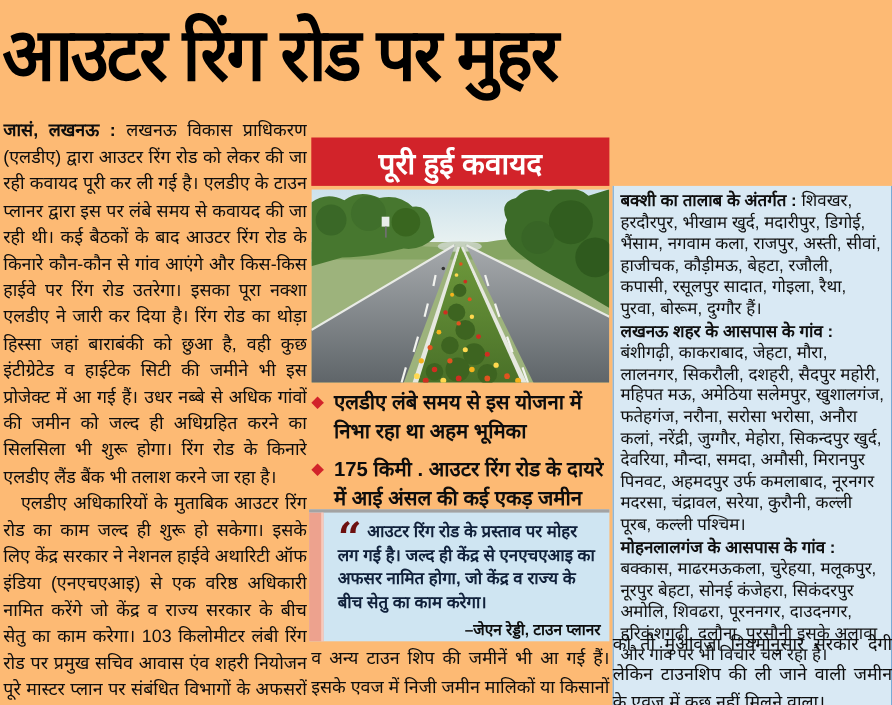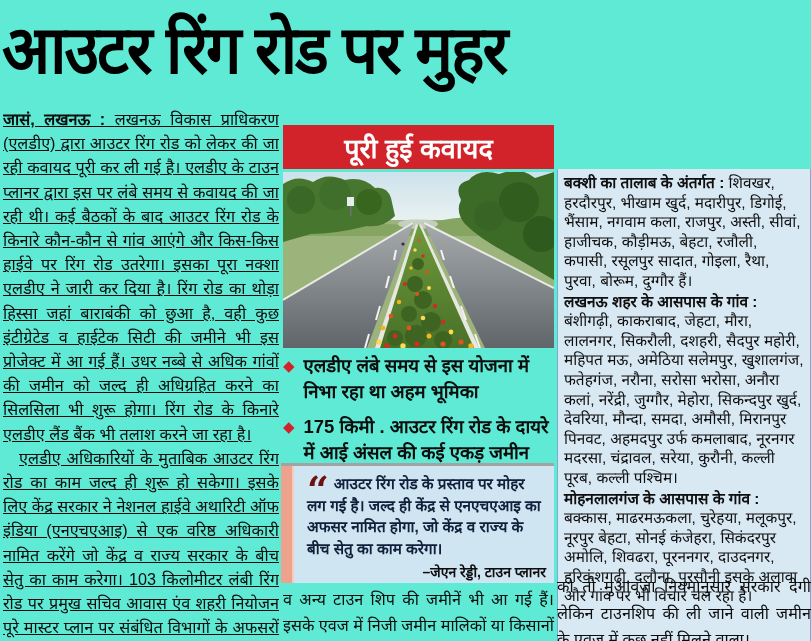--- a/index.html
+++ b/index.html
@@ -1,26 +1,26 @@
 <!DOCTYPE html>
 <html><head>
 <meta charset="utf-8">
 <style>
   html,body{margin:0;padding:0;background:#ffffff;}
-  .page{position:relative;width:811px;height:641px;background:#5eead4;overflow:hidden;
+  .page{position:relative;width:811px;height:641px;background:#fdba74;overflow:hidden;
         font-family:"Liberation Sans","DejaVu Sans",sans-serif;color:#0d0d0d;}
 
   .headline{position:absolute;left:2px;top:-6px;width:811px;margin:0;
             font-size:63px;line-height:106px;font-weight:bold;color:#000;
             letter-spacing:-2px;white-space:nowrap;overflow:hidden;transform:scaleY(1.06);transform-origin:top left;}
 
   
   .col-left{position:absolute;left:3px;top:107px;width:276px;height:534px;
             font-size:16.2px;line-height:24.2px;text-align:justify;overflow:hidden;}
-  .col-left p{margin:0;text-decoration:underline;}
+  .col-left p{margin:0;}
   .col-left p.p2{text-indent:16px;}
   .dateline{font-weight:bold;}
 
   
   .banner-red{position:absolute;left:283px;top:125px;width:271px;height:44px;
               background:#d2232a;color:#ffffff;font-weight:bold;font-size:27px;
               display:flex;align-items:center;justify-content:center;}
   .photo{position:absolute;left:283px;top:172px;width:271px;height:176px;overflow:hidden;}
   .photo svg{display:block;}
   .bullets{position:absolute;left:283px;top:353px;width:271px;margin:0;padding:0;list-style:none;}

